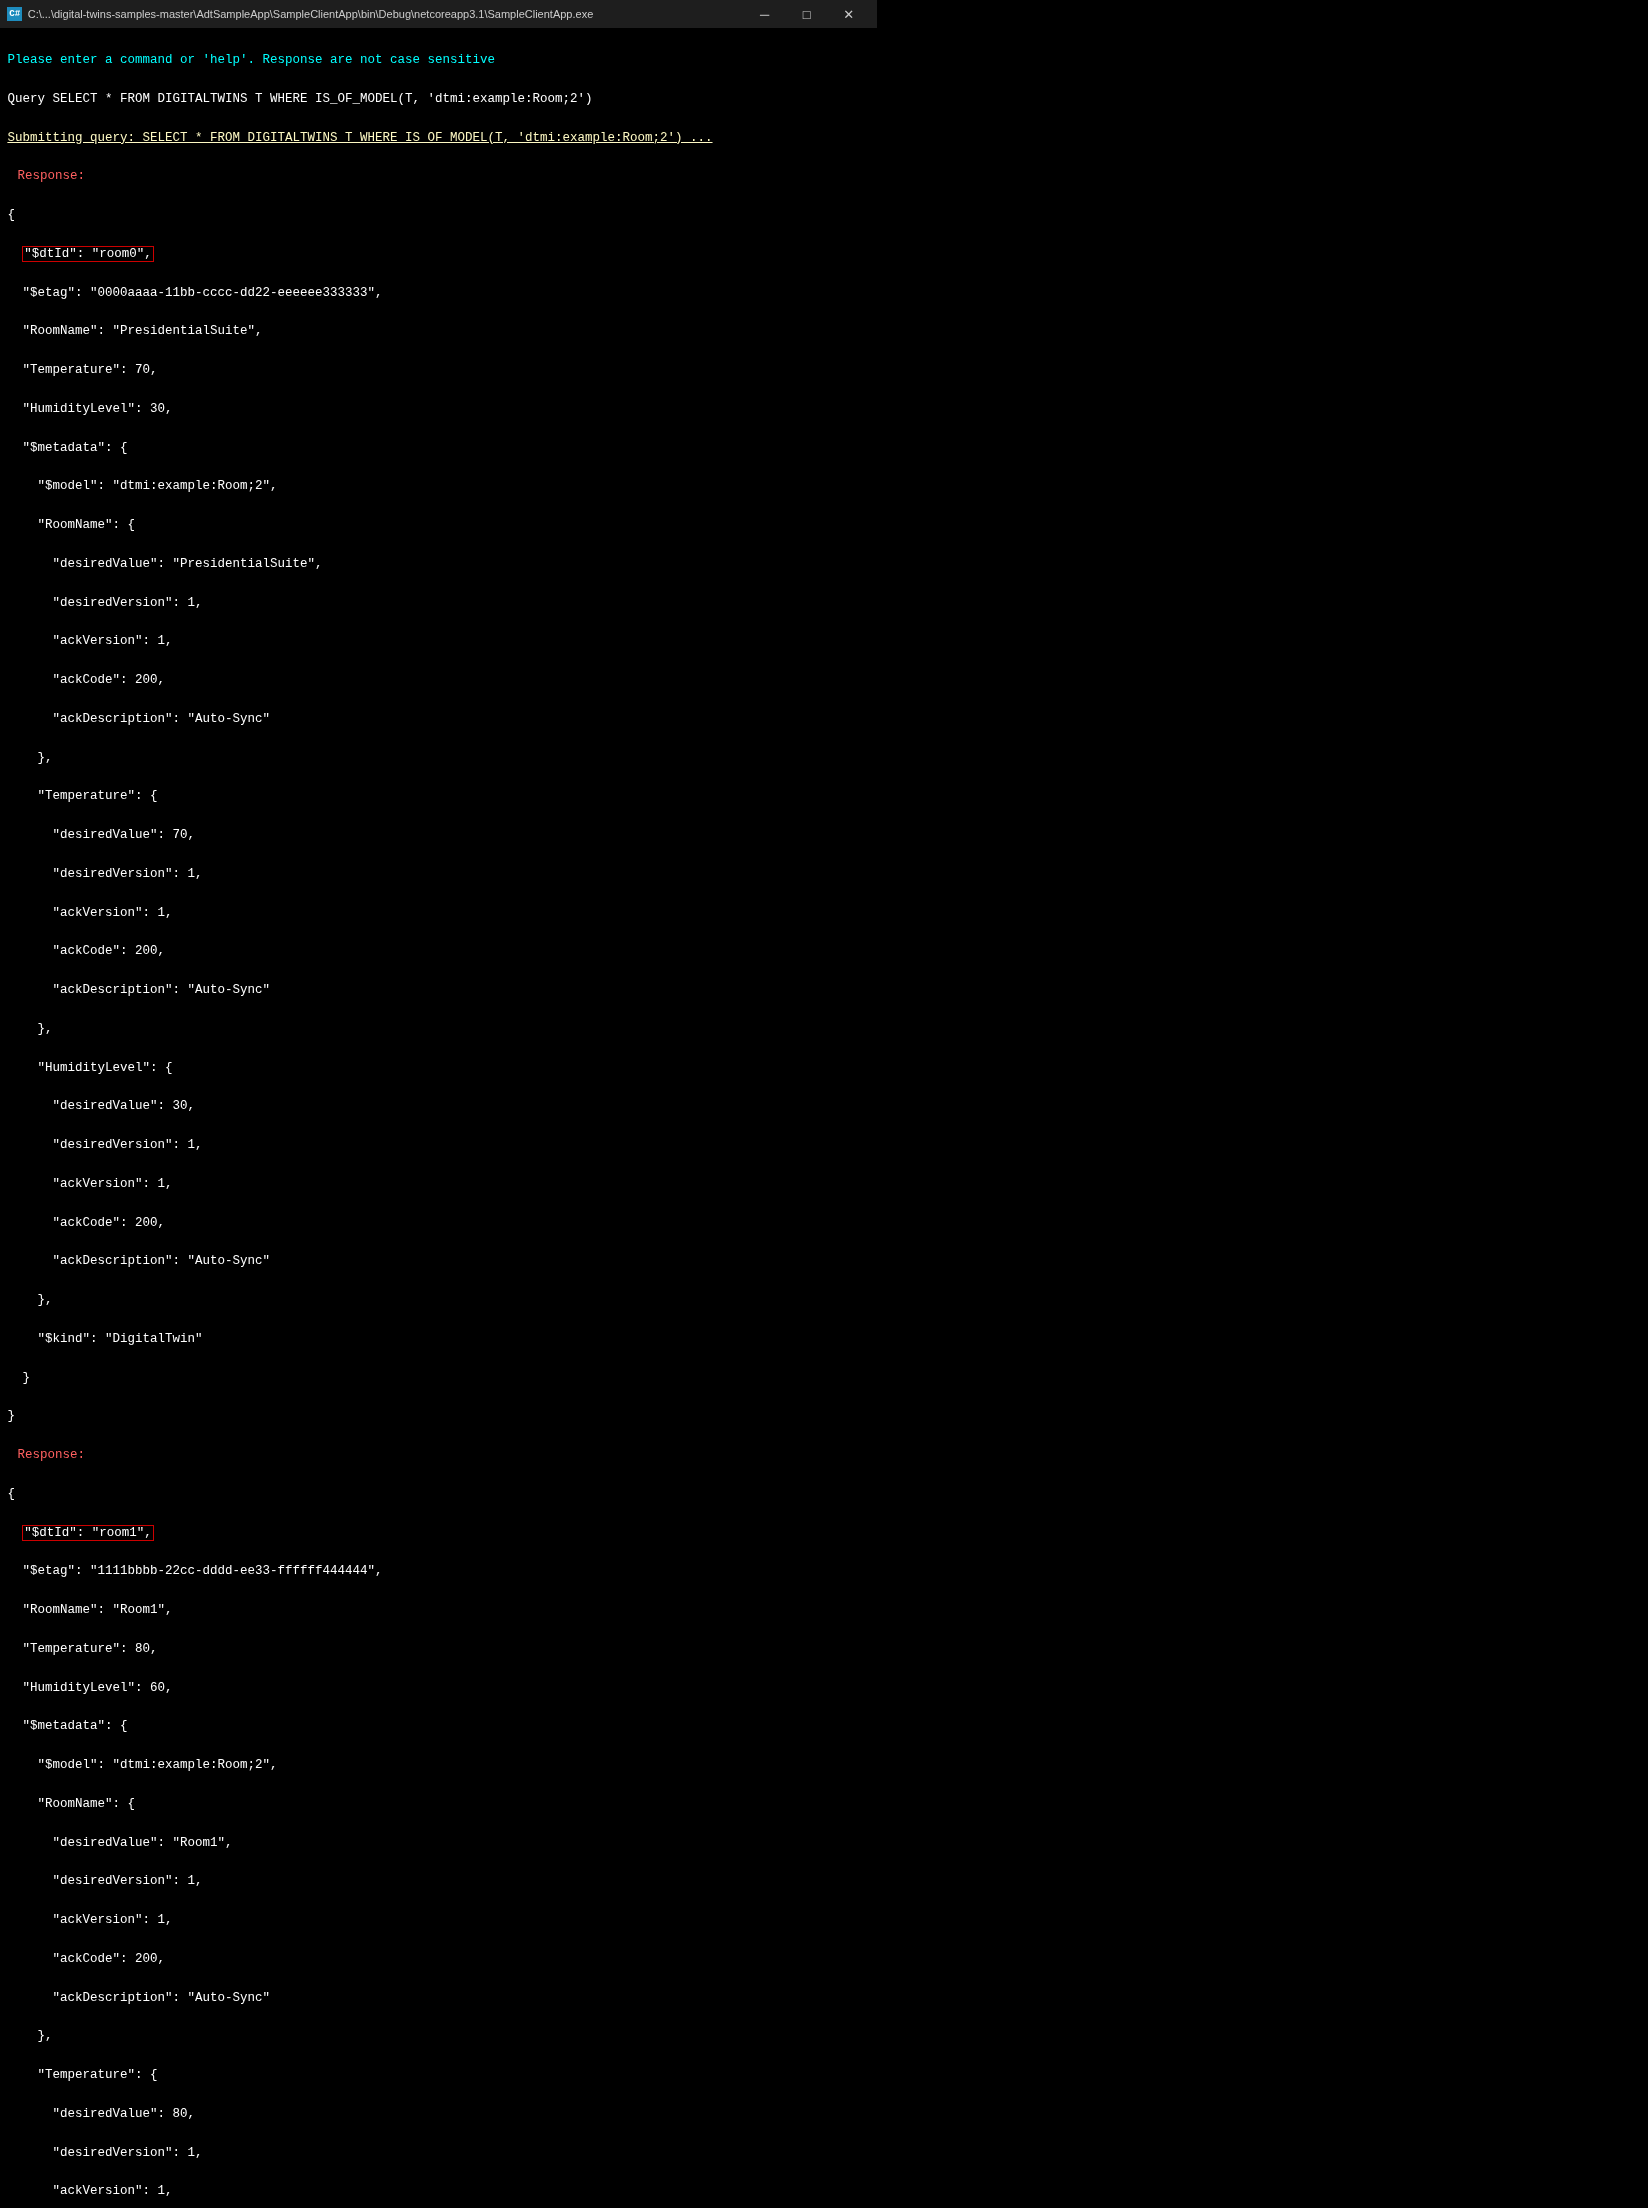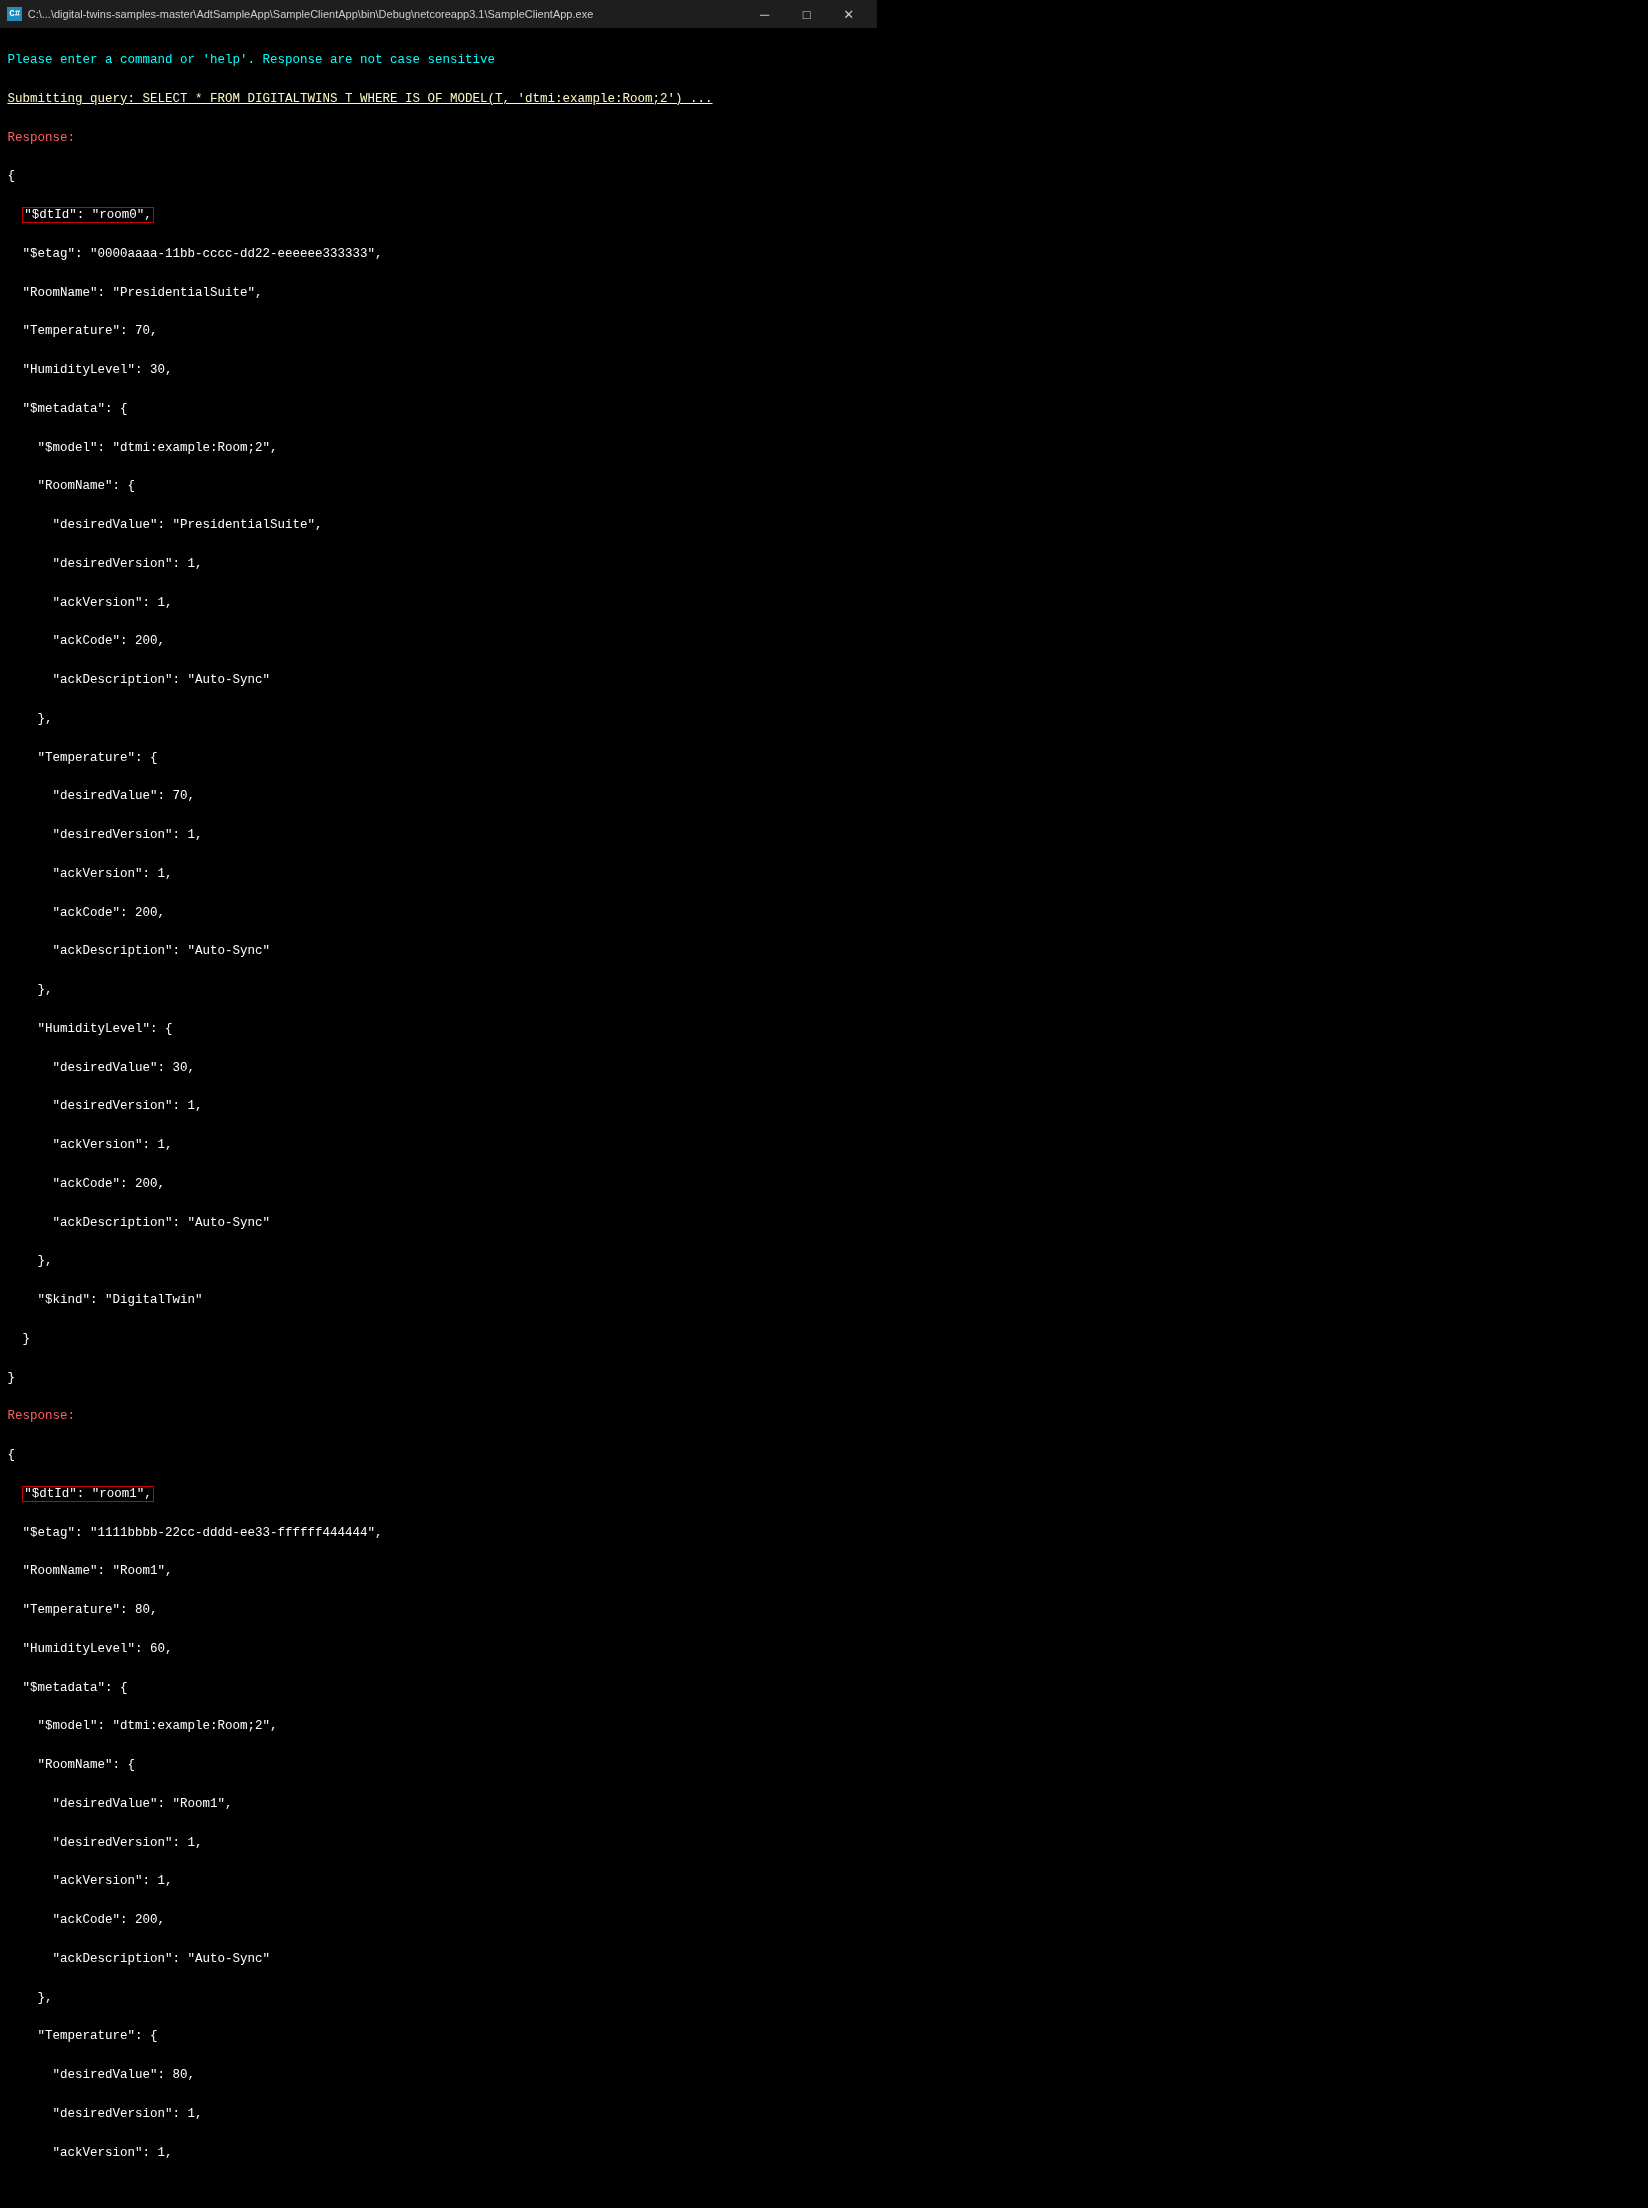--- a/index.html
+++ b/index.html
@@ -95,20 +95,21 @@
       color: #ffffff;
     }
 
     .line-yellow {
       color: #fef9c3;
       text-decoration: underline;
     }
 
     .line-response {
       color: #ff6060;
+      margin-left: 10px;
     }
 
     .highlighted-box {
       display: inline;
       border: 1.4px solid #cc0000;
       padding: 0 0.9px;
       color: #ffffff;
     }
 
     .line {
@@ -127,20 +128,21 @@
     </div>
     <div class="title-bar-controls">
       <button class="title-btn">─</button>
       <button class="title-btn">□</button>
       <button class="title-btn close">✕</button>
     </div>
   </div>
 
   <div class="terminal-content">
 <span class="line line-cyan">Please enter a command or 'help'. Response are not case sensitive</span>
+<span class="line line-white"><span>Query SELECT * FROM DIGITALTWINS T WHERE IS_OF_MODEL(T, 'dtmi:example:Room;2')</span></span>
 <span class="line line-yellow">Submitting query: SELECT * FROM DIGITALTWINS T WHERE IS_OF_MODEL(T, 'dtmi:example:Room;2') ...</span>
 <span class="line line-response">Response:</span>
 <span class="line line-white">{</span>
 <span class="line line-white">  <span class="highlighted-box">"$dtId": "room0",</span></span>
 <span class="line line-white">  "$etag": "0000aaaa-11bb-cccc-dd22-eeeeee333333",</span>
 <span class="line line-white">  "RoomName": "PresidentialSuite",</span>
 <span class="line line-white">  "Temperature": 70,</span>
 <span class="line line-white">  "HumidityLevel": 30,</span>
 <span class="line line-white">  "$metadata": {</span>
 <span class="line line-white">    "$model": "dtmi:example:Room;2",</span>

